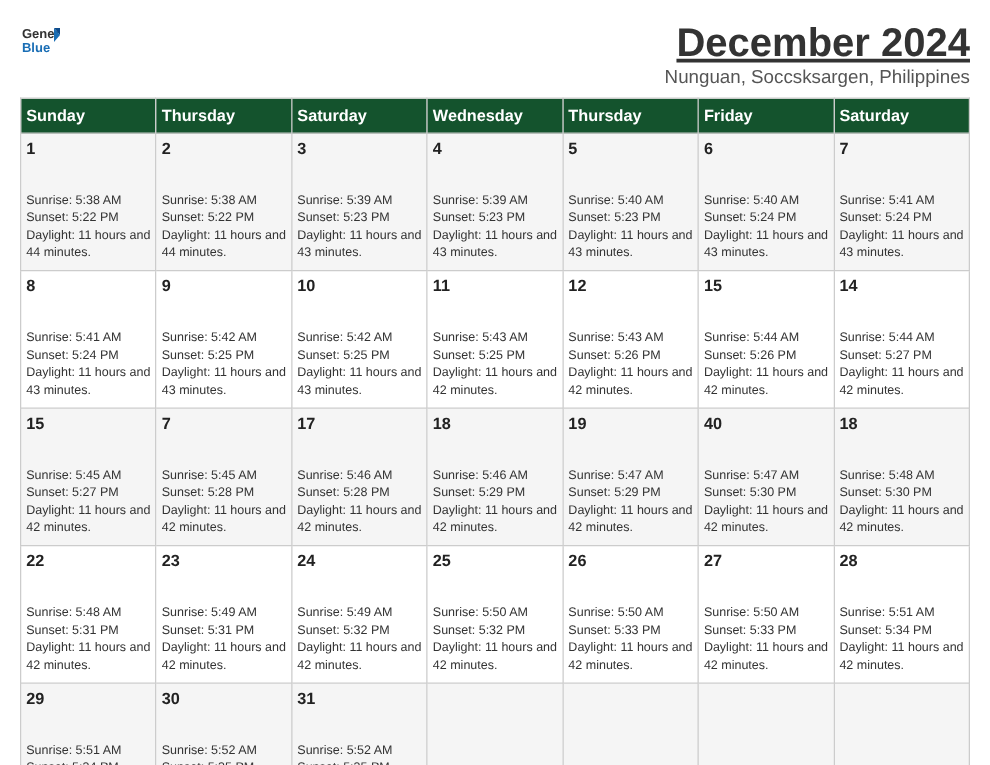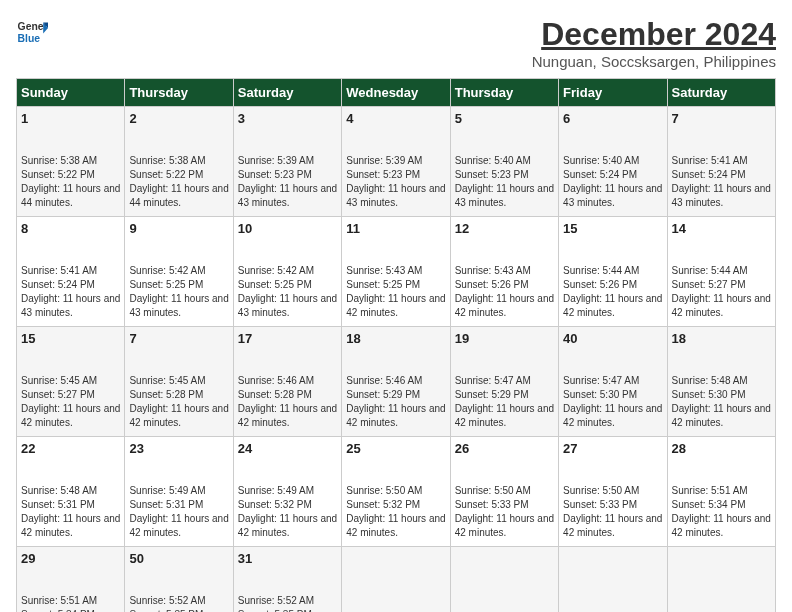--- a/index.html
+++ b/index.html
@@ -290,21 +290,21 @@
       </td>
       </tr>
       <tr>
         <td>
         <span class="day-number">29</span>
         <div class="day-info">
           Sunrise: 5:51 AM<br>Sunset: 5:34 PM<br>Daylight: 11 hours and 42 minutes.
         </div>
       </td>
         <td>
-        <span class="day-number">50</span>
+        <span class="day-number">30</span>
         <div class="day-info">
           Sunrise: 5:52 AM<br>Sunset: 5:35 PM<br>Daylight: 11 hours and 42 minutes.
         </div>
       </td>
         <td>
         <span class="day-number">31</span>
         <div class="day-info">
           Sunrise: 5:52 AM<br>Sunset: 5:35 PM<br>Daylight: 11 hours and 42 minutes.
         </div>
       </td>

